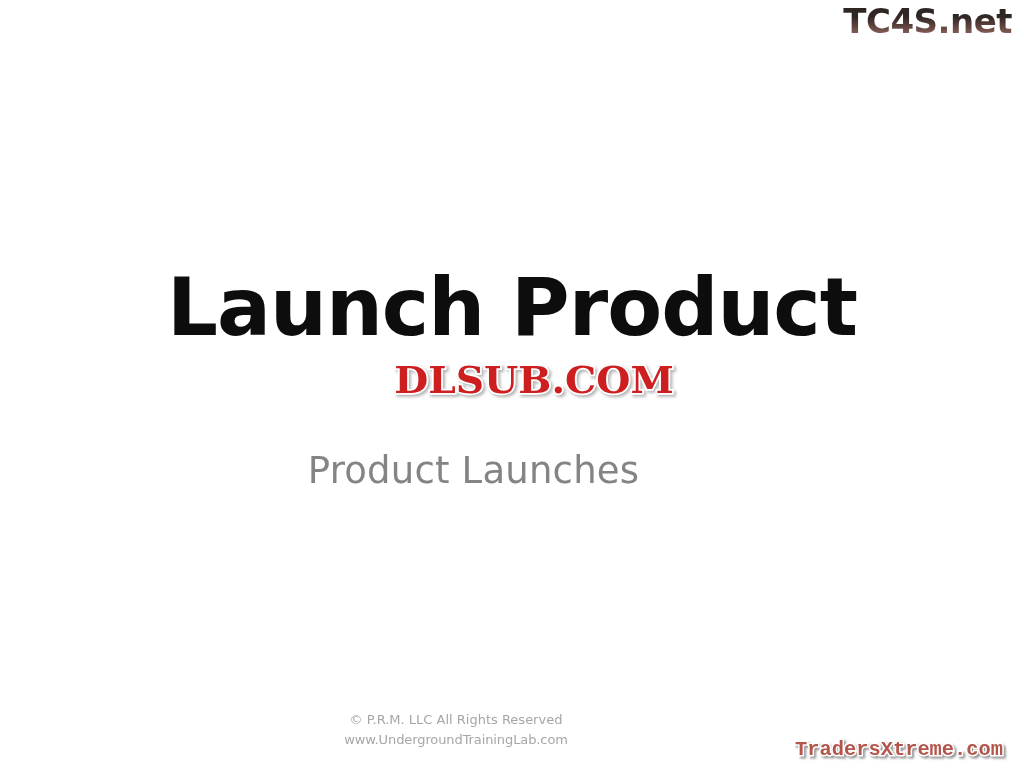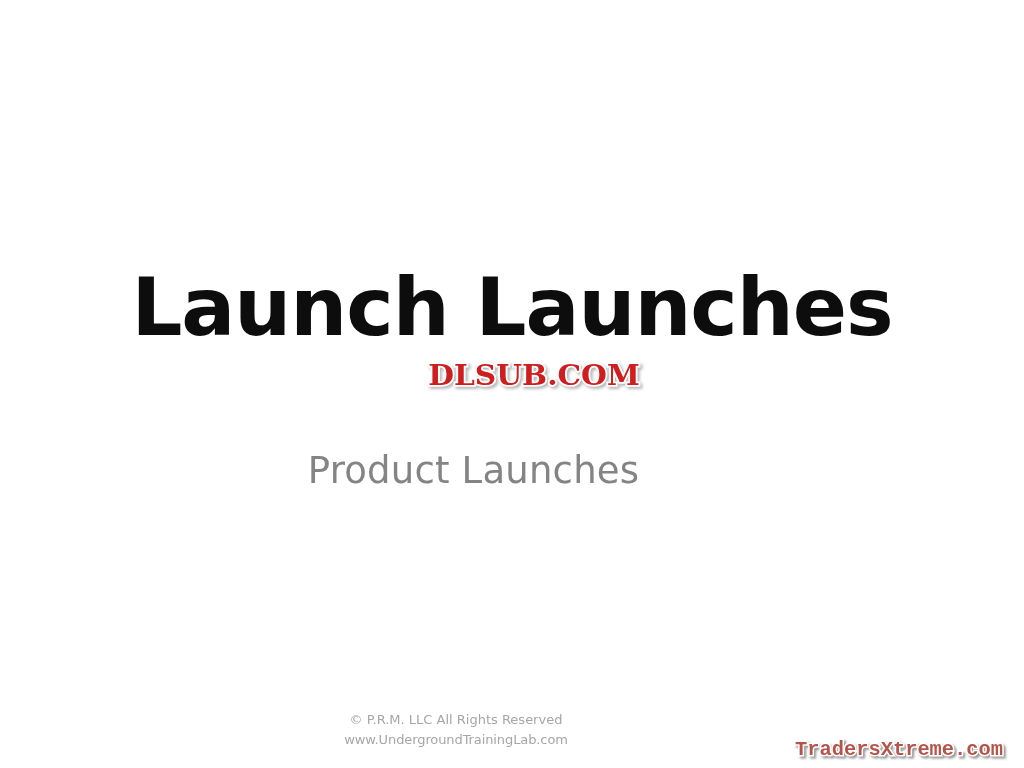--- a/index.html
+++ b/index.html
@@ -58,21 +58,21 @@
     white-space: nowrap;
   }
 
   
   .watermark-dlsub {
     position: absolute;
     left: 50%;
     top: 362px;
     transform: translateX(-50%);
     font-family: "DejaVu Serif", serif;
-    font-size: 28px;
+    font-size: 37px;
     font-weight: bold;
     letter-spacing: 0px;
     line-height: 1;
     color: #ce1f20;
     white-space: nowrap;
     -webkit-text-stroke: 3.5px #ffffff;
     paint-order: stroke fill;
     filter: drop-shadow(2px 2px 1.5px rgba(120,120,120,0.55));
     transform-origin: center;
     padding-left: 44px;
@@ -139,23 +139,24 @@
   .brand-traders .tx-inner {
     display: inline-block;
     transform: scaleX(1.02);
   }
 </style>
 </head>
 <body>
 
 <div id="slide">
 
+  <div class="brand-tc4s">TC4S.net</div>
 
   <div class="title-area">
-    <h1 class="slide-title">Launch Launches</h1>
+    <h1 class="slide-title">Launch Product</h1>
   </div>
 
   <div class="watermark-dlsub">
     <span class="wm-inner">DLSUB.COM</span>
   </div>
 
   <div class="subtitle-area">
     <p class="subtitle-line">Product Launches</p>
   </div>
 

